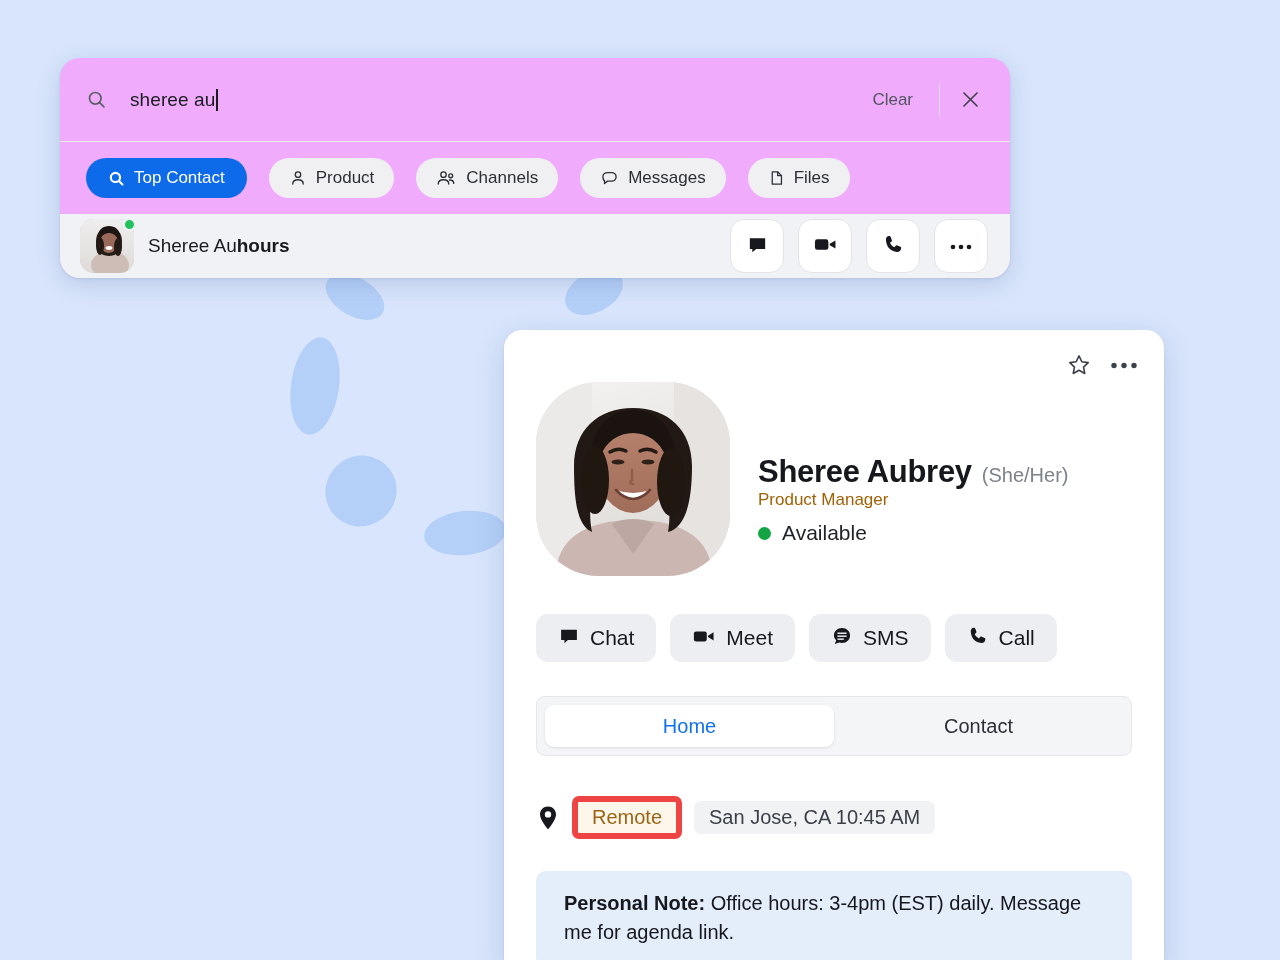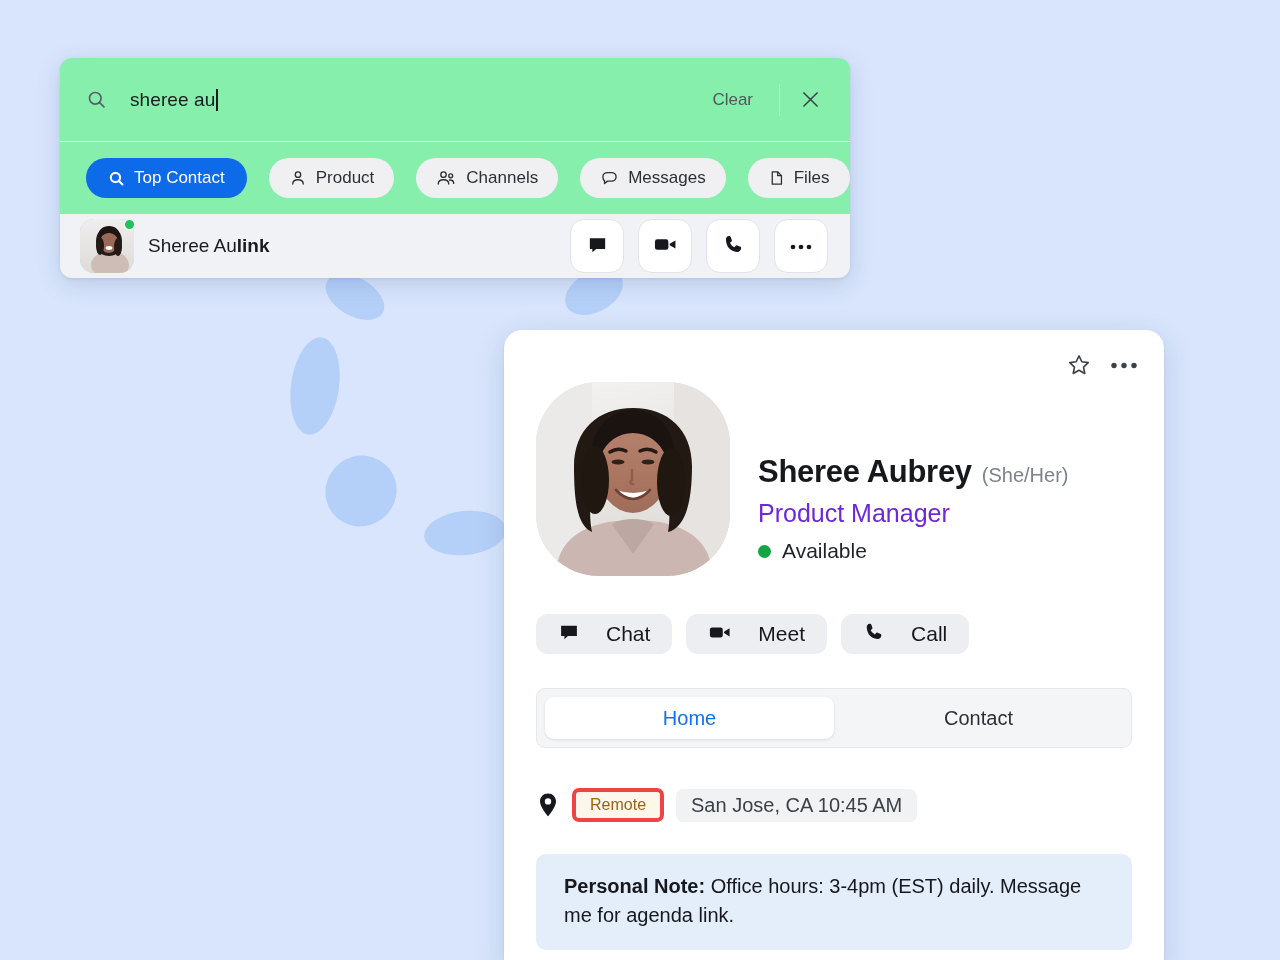--- a/index.html
+++ b/index.html
@@ -10,23 +10,23 @@
   }
   body { background: #d8e5fc; position: relative; }
 
   
   #bg-decor { position: absolute; inset: 0; overflow: hidden; z-index: 0; }
   .blob { position: absolute; background: #a9c8f7; opacity: .75; }
 
   
   #search-panel {
     position: absolute; left: 60px; top: 58px;
-    width: 790px; height: 220px;
-    background: #86efac;
-    border-radius: 12px;
+    width: 950px; height: 220px;
+    background: #f0abfc;
+    border-radius: 20px;
     box-shadow: 0 6px 24px rgba(30,60,120,.16), 0 1px 3px rgba(30,60,120,.10);
     overflow: hidden; z-index: 3;
     display: flex; flex-direction: column;
   }
   #search-bar {
     height: 84px; flex: 0 0 84px;
     display: flex; align-items: center;
     padding: 0 22px 0 26px;
     border-bottom: 1px solid #ededf0;
   }
@@ -113,29 +113,29 @@
   #profile-head { display: flex; padding: 0 0 0 32px; gap: 28px; margin-top: 2px; }
   #profile-photo {
     width: 194px; height: 194px; border-radius: 62px;
     overflow: hidden; flex: 0 0 194px; position: relative;
     background: #e9e7e6;
   }
   #profile-meta { padding-top: 72px; }
   #profile-name-line { display: flex; align-items: baseline; gap: 10px; }
   #profile-name { font-size: 31px; font-weight: 700; color: #16181d; letter-spacing: -.3px; }
   #profile-pronouns { font-size: 20px; color: #7d828b; }
-  #profile-title { font-size: 25px; color: #6d28d9; margin-top: 9px; }
+  #profile-title { font-size: 17px; color: #a16207; margin-top: 0; }
   #profile-status { display: flex; align-items: center; gap: 11px; margin-top: 11px; }
   #status-dot { width: 13px; height: 13px; border-radius: 50%; background: #13a544; }
   #status-text { font-size: 21px; color: #1f2229; }
 
   #quick-actions { display: flex; gap: 14px; padding: 38px 0 0 32px; }
   .qa-btn {
-    display: inline-flex; align-items: center; gap: 26px;
-    height: 40px; padding: 0 22px; border: none;
+    display: inline-flex; align-items: center; gap: 10px;
+    height: 48px; padding: 0 22px; border: none;
     border-radius: 12px; background: #eceef1; color: #16181d;
     font-size: 21px; font-family: inherit; cursor: pointer;
   }
 
   #tabs {
     display: flex; margin: 34px 32px 0 32px;
     background: #f4f5f7; border-radius: 9px; padding: 8px;
     border: 1px solid #e6e7eb; overflow: hidden;
   }
   .tab {
@@ -147,22 +147,22 @@
     background: #ffffff; color: #1271ec;
     border-radius: 9px; box-shadow: 0 1px 3px rgba(0,0,0,.10);
   }
 
   #location-row {
     display: flex; align-items: center; gap: 12px;
     padding: 40px 0 0 32px;
   }
   #pin-icon { color: #16181d; display: flex; align-items: center; }
   #remote-badge {
-    border: 4px solid #ef4444; background: #fdf6ea;
-    color: #9a6414; font-size: 16px;
+    border: 6px solid #ef4444; background: #fdf6ea;
+    color: #9a6414; font-size: 20px;
     padding: 4px 14px; border-radius: 7px;
   }
   #locale-pill {
     background: #f1f2f4; color: #3c4048; font-size: 20px;
     padding: 5px 15px; border-radius: 7px;
   }
 
   #note-card {
     margin: 32px 32px 0 32px;
     background: #e4edfa; border-radius: 10px;
@@ -280,21 +280,21 @@
             <ellipse cx="20" cy="27" rx="4" ry="9" fill="#231a16"></ellipse>
             <ellipse cx="38" cy="28" rx="4" ry="9" fill="#231a16"></ellipse>
             <ellipse cx="29" cy="29" rx="3.4" ry="1.9" fill="#ffffff"></ellipse>
           </g>
         </svg>
       </div>
       <div class="presence-dot"></div>
     </div>
 
     <div id="result-name">
-      <span>Sheree Au</span><b>link</b>
+      <span>Sheree Au</span><b>hours</b>
     </div>
 
     <div id="result-actions">
       <div class="action-sq">
         <span>
           <svg width="23" height="23" viewBox="0 0 24 24" fill="currentColor">
             <path d="M4 5.4h16v11.2h-9.3L6.6 20v-3.4H4z"></path>
           </svg>
         </span>
       </div>
@@ -415,20 +415,31 @@
     <button class="qa-btn">
       <span>
         <svg width="24" height="22" viewBox="0 0 26 24" fill="currentColor">
           <rect x="2" y="7" width="14" height="11" rx="2.4"></rect>
           <path d="M17.4 11.6l6-3.6v8.8l-6-3.6z"></path>
         </svg>
       </span>
       <span>Meet</span>
     </button>
 
+    <button class="qa-btn">
+      <span>
+        <svg width="22" height="22" viewBox="0 0 24 24" fill="currentColor">
+          <path d="M12 3.2c5 0 8.8 3.5 8.8 8.2 0 4.6-3.8 8.2-8.8 8.2-1 0-2-.1-2.9-.4l-5 1.6 1.6-4.2c-1.6-1.5-2.5-3.4-2.5-5.2 0-4.7 3.8-8.2 8.8-8.2z"></path>
+          <rect x="7" y="8.2" width="10" height="1.6" fill="#eceef1"></rect>
+          <rect x="7" y="11.4" width="10" height="1.6" fill="#eceef1"></rect>
+          <rect x="7" y="14.6" width="7" height="1.6" fill="#eceef1"></rect>
+        </svg>
+      </span>
+      <span>SMS</span>
+    </button>
 
     <button class="qa-btn">
       <span>
         <svg width="22" height="22" viewBox="0 0 24 24" fill="currentColor">
           <path d="M7.5 3c.9 0 1.4.5 1.7 1.3l1 2.7c.3.8.1 1.5-.6 2l-1.2.9c.9 2.2 2.5 3.8 4.7 4.7l.9-1.2c.5-.7 1.2-.9 2-.6l2.7 1c.8.3 1.3.8 1.3 1.7 0 2.4-2 4.3-4.4 4.1C9 19 4.8 14.8 4.1 7.4 3.9 5 5.1 3 7.5 3z"></path>
         </svg>
       </span>
       <span>Call</span>
     </button>
   </div>

